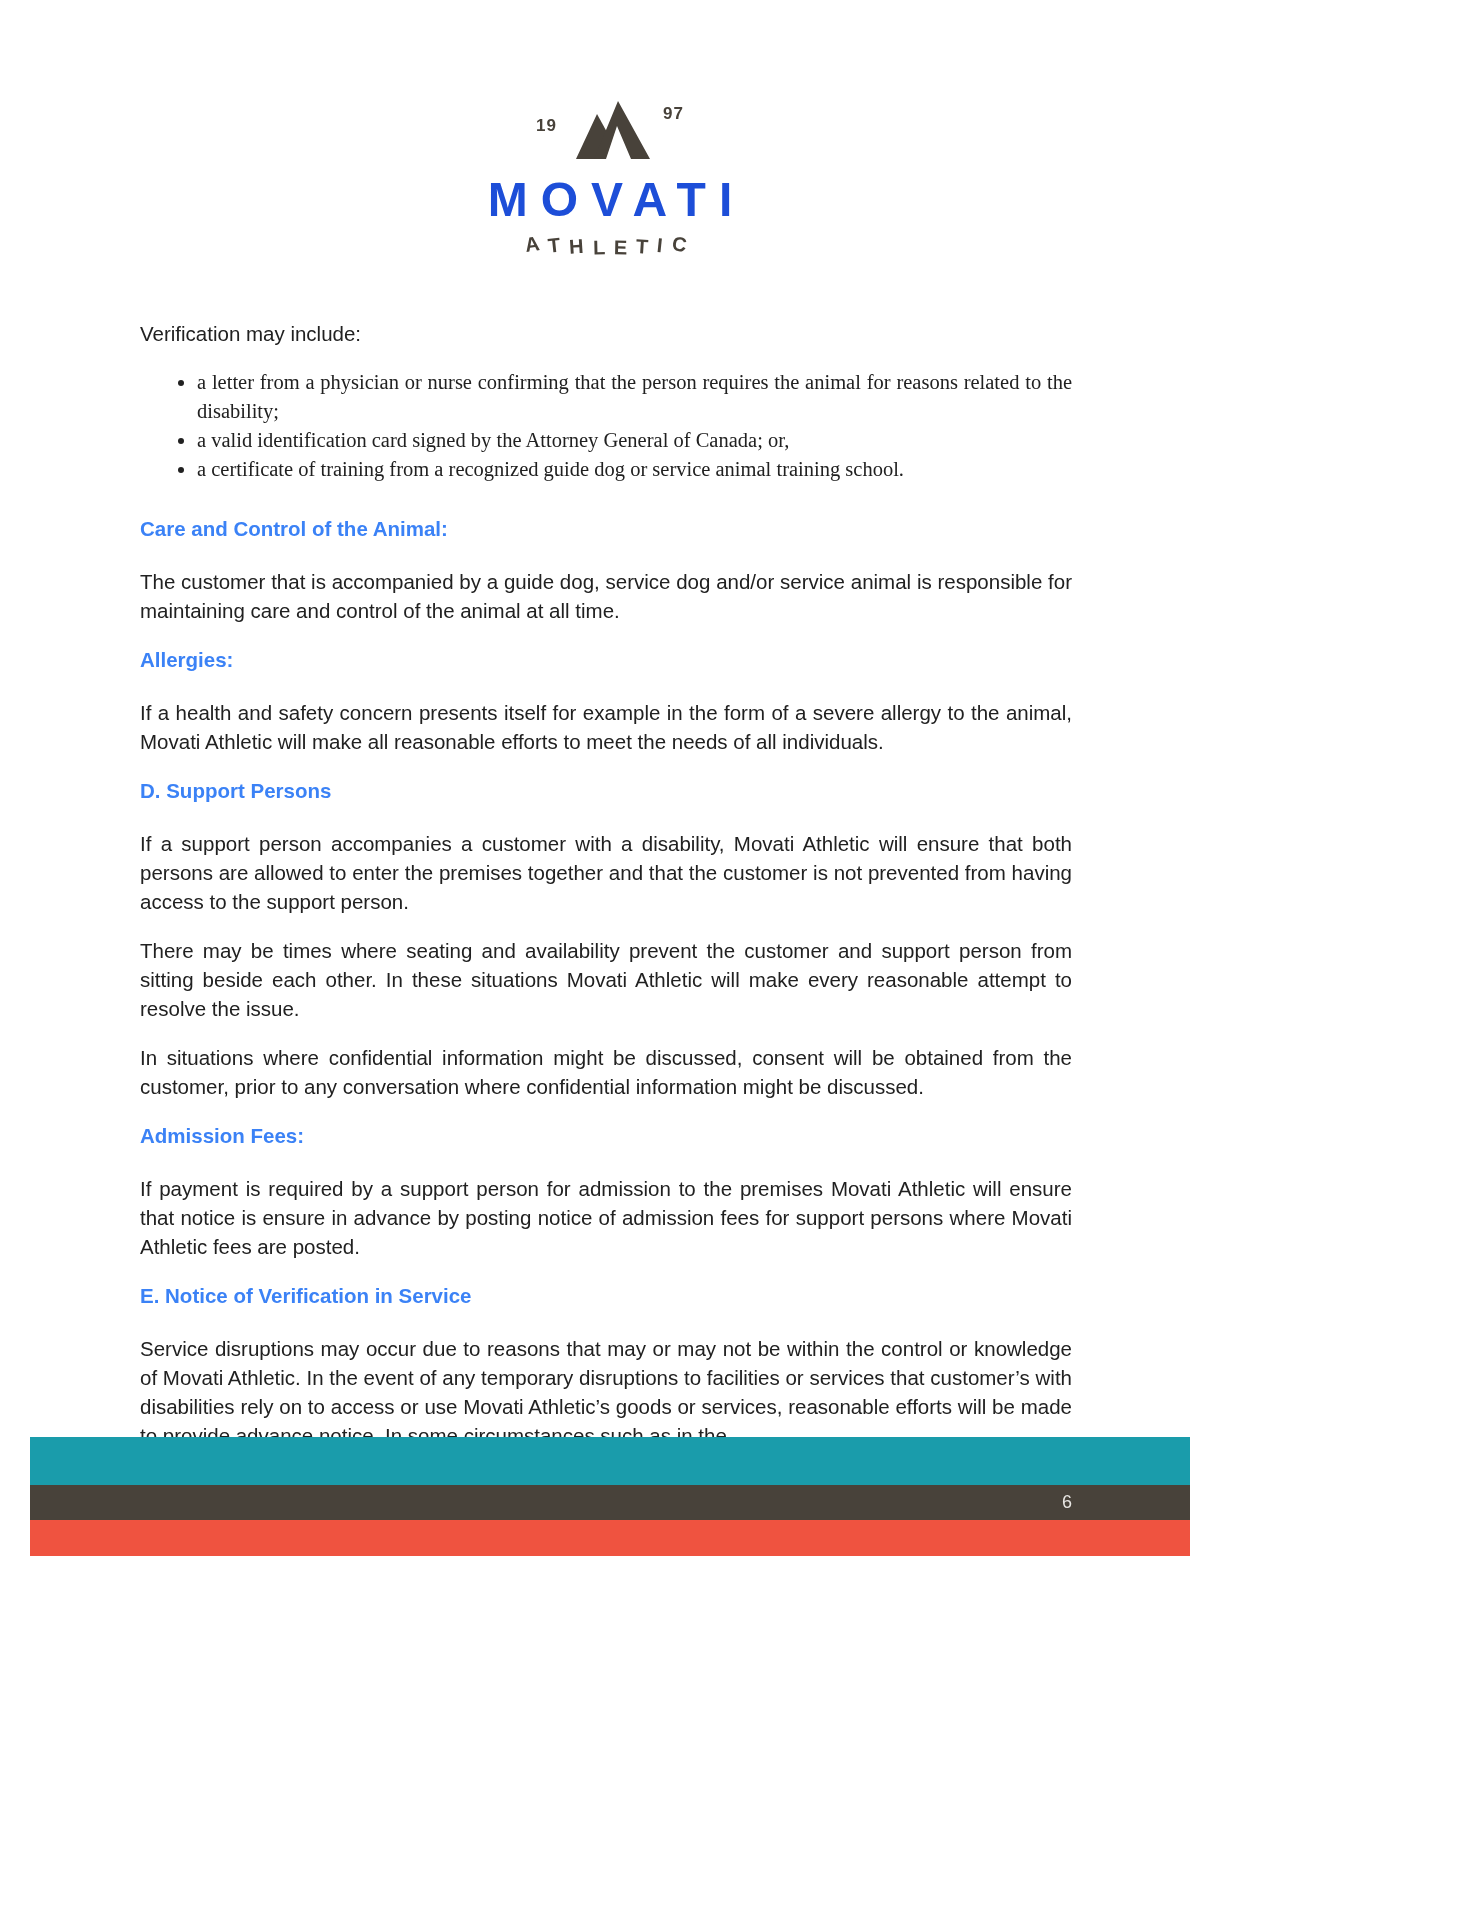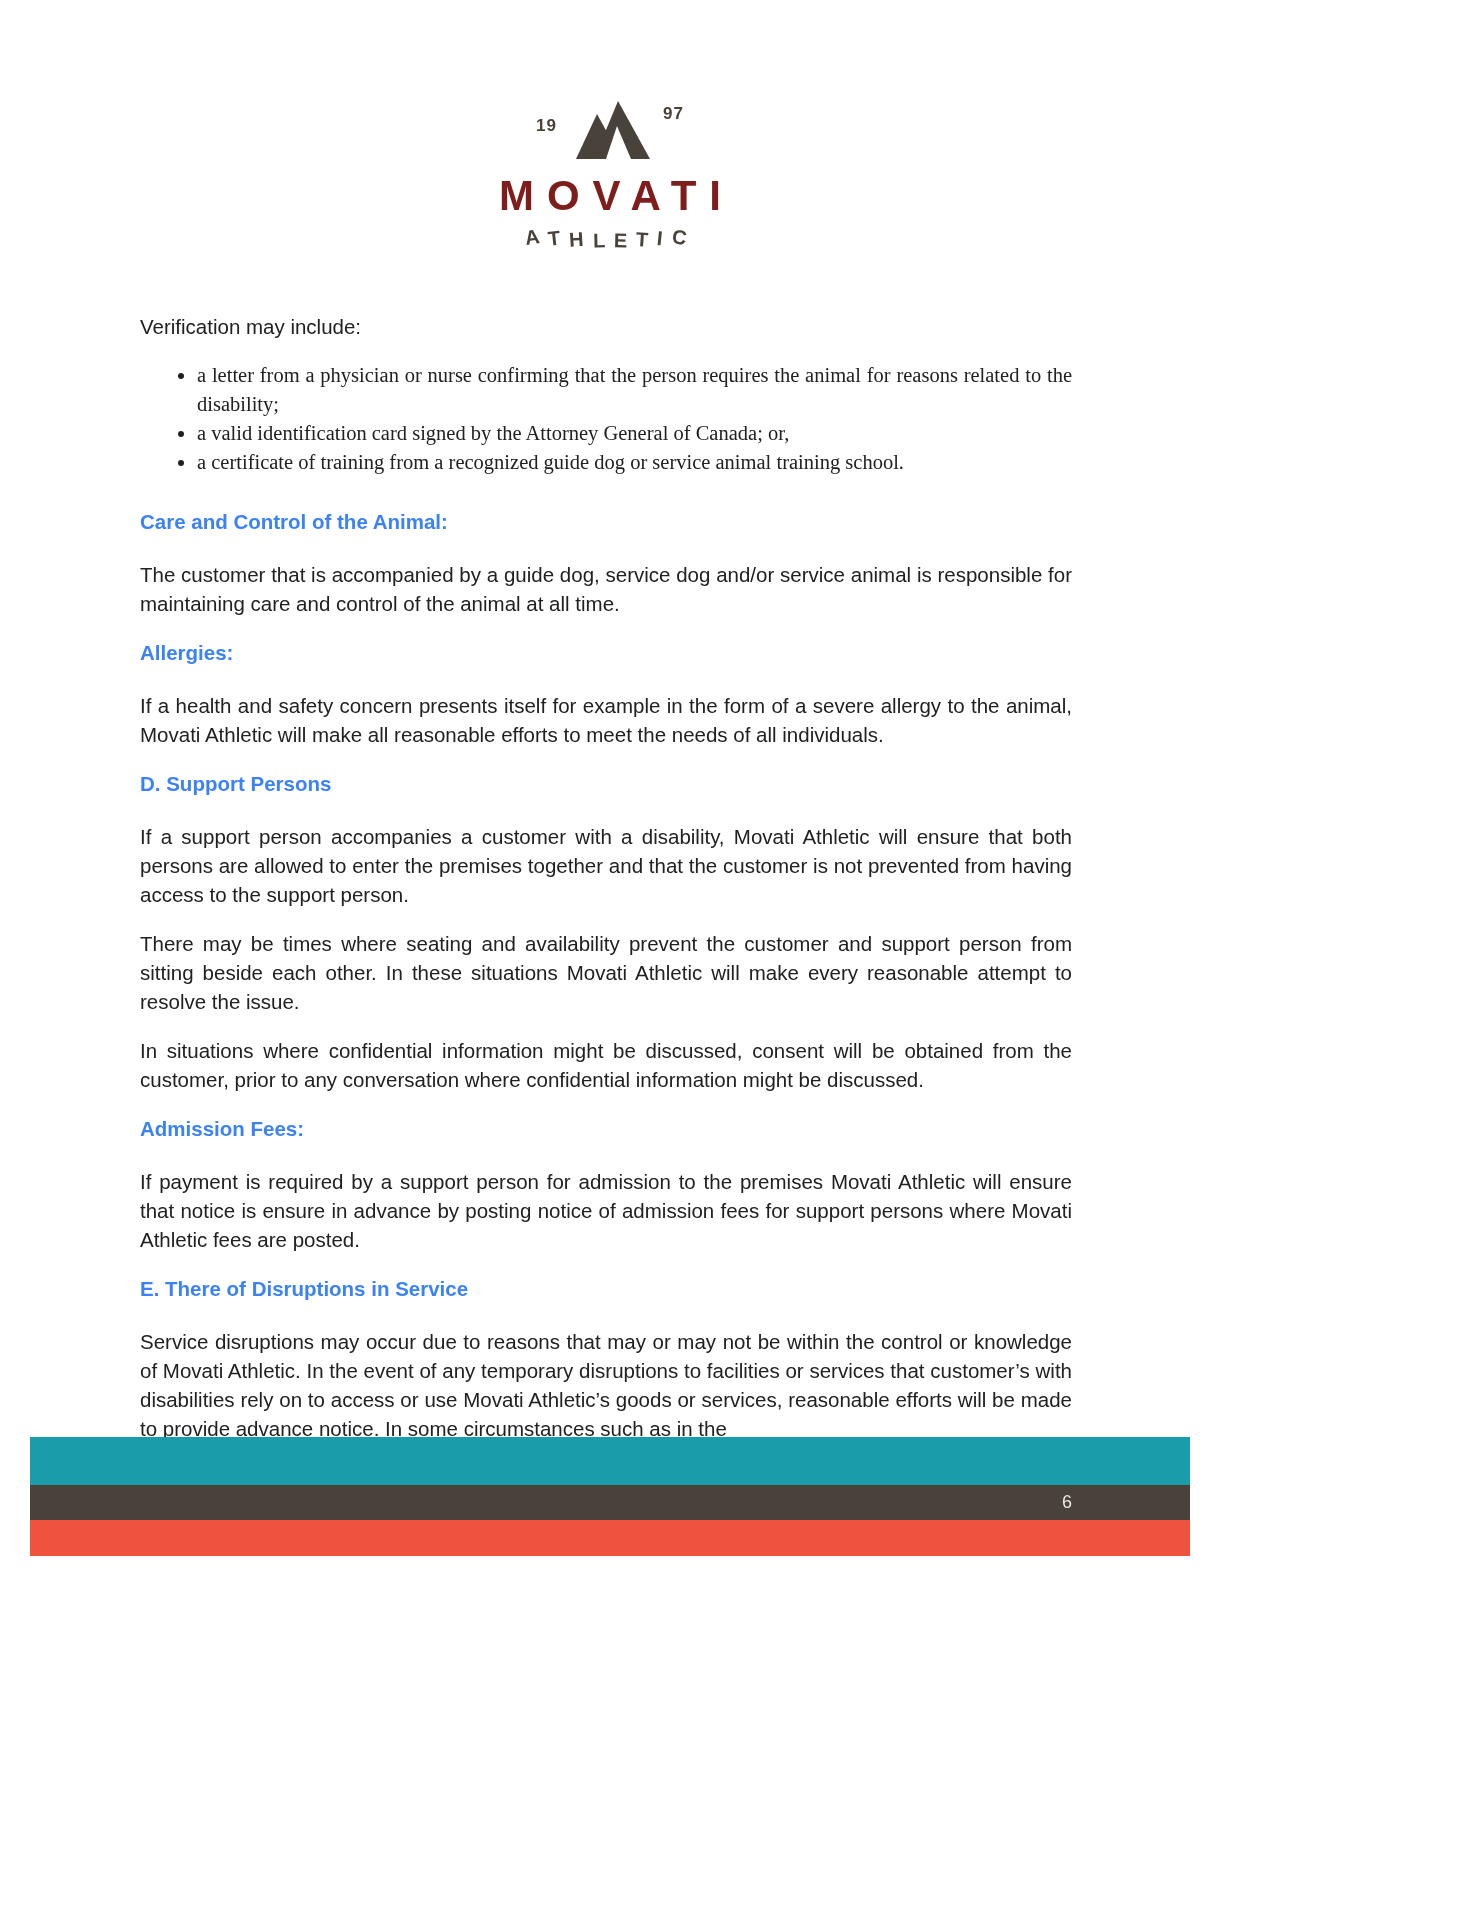--- a/index.html
+++ b/index.html
@@ -41,25 +41,25 @@
     font-size: 17px;
     font-weight: 700;
     letter-spacing: 1px;
     color: #48423a;
     text-align: center;
   }
   .logo-year.left  { margin-top: 16px; }
   .logo-year.right { margin-top: 4px; }
   .brand-word {
     margin-top: 6px;
-    font-size: 42px;
+    font-size: 48px;
     font-weight: 700;
     letter-spacing: 13px;
     margin-right: -13px; 
-    color: #7f1d1d;
+    color: #1d4ed8;
   }
   .brand-sub {
     margin-top: 10px;
     font-size: 20px;
     font-weight: 700;
     color: #48423a;
     height: 34px;
   }
 
   
@@ -149,21 +149,21 @@
         <p>There may be times where seating and availability prevent the customer and support person from sitting beside each other. In these situations Movati Athletic will make every reasonable attempt to resolve the issue.</p>
         <p>In situations where confidential information might be discussed, consent will be obtained from the customer, prior to any conversation where confidential information might be discussed.</p>
       </section>
 
       <section>
         <h2>Admission Fees:</h2>
         <p>If payment is required by a support person for admission to the premises Movati Athletic will ensure that notice is ensure in advance by posting notice of admission fees for support persons where Movati Athletic fees are posted.</p>
       </section>
 
       <section>
-        <h2>E. There of Disruptions in Service</h2>
+        <h2>E. Notice of Verification in Service</h2>
         <p>Service disruptions may occur due to reasons that may or may not be within the control or knowledge of Movati Athletic. In the event of any temporary disruptions to facilities or services that customer’s with disabilities rely on to access or use Movati Athletic’s goods or services, reasonable efforts will be made to provide advance notice. In some circumstances such as in the</p>
       </section>
     </main>
 
     <footer class="footer-bars">
       <div class="bar-teal" style="background: rgb(26, 156, 171);"></div>
       <div class="bar-dark" style="background: rgb(72, 66, 58);">
         <span>6</span>
       </div>
       <div class="bar-red" style="background: rgb(239, 83, 64);"></div>

